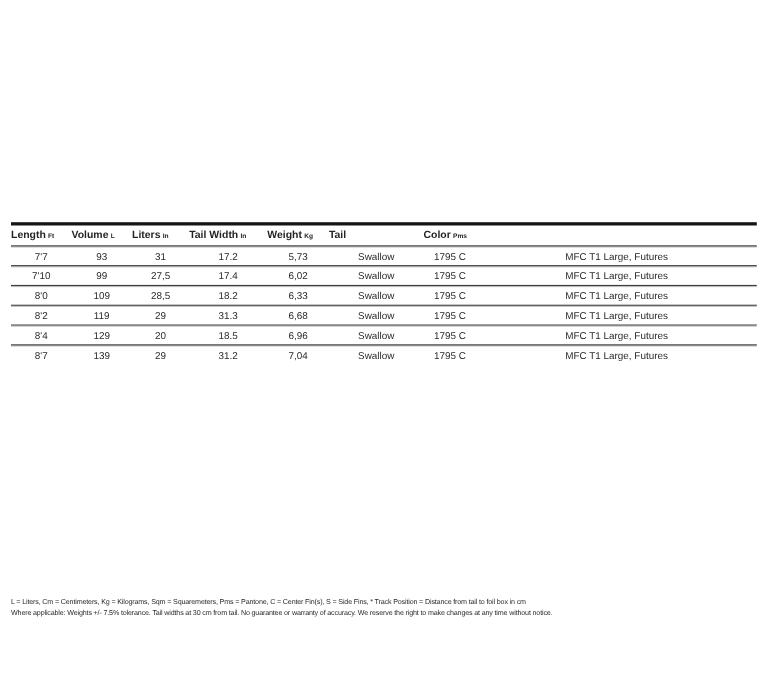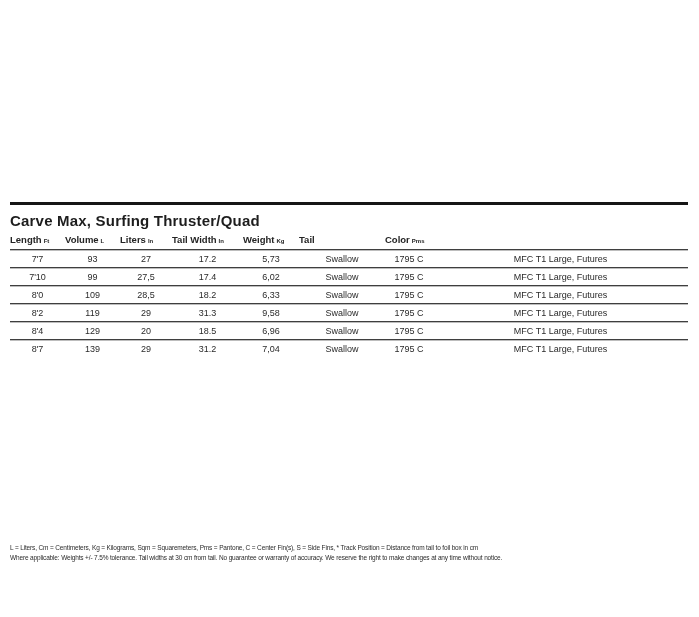--- a/index.html
+++ b/index.html
@@ -72,36 +72,35 @@
     line-height: 10px;
     letter-spacing: -0.15px;
     color: #2b2b2b;
   }
 </style>
 </head>
 <body>
 
 <div class="sheet">
 
-  <div class="title">Carve Max, Surfing Thruster/Quad</div>
 
   <div class="grid header-row sep">
     <div class="header-cell"><span>Length</span><span class="unit">Ft</span></div>
     <div class="header-cell"><span>Volume</span><span class="unit">L</span></div>
     <div class="header-cell"><span>Liters</span><span class="unit">In</span></div>
     <div class="header-cell"><span>Tail Width</span><span class="unit">In</span></div>
     <div class="header-cell"><span>Weight</span><span class="unit">Kg</span></div>
     <div class="header-cell"><span>Tail</span></div>
     <div class="header-cell"><span>Color</span><span class="unit">Pms</span></div>
   </div>
 
   <div class="grid data-row sep">
     <div class="cell">7'7</div>
     <div class="cell">93</div>
-    <div class="cell">27</div>
+    <div class="cell">31</div>
     <div class="cell">17.2</div>
     <div class="cell">5,73</div>
     <div class="cell">Swallow</div>
     <div class="cell">1795 C</div>
     <div class="cell">MFC T1 Large, Futures</div>
   </div>
 
   <div class="grid data-row sep">
     <div class="cell">7'10</div>
     <div class="cell">99</div>
@@ -122,21 +121,21 @@
     <div class="cell">Swallow</div>
     <div class="cell">1795 C</div>
     <div class="cell">MFC T1 Large, Futures</div>
   </div>
 
   <div class="grid data-row sep">
     <div class="cell">8'2</div>
     <div class="cell">119</div>
     <div class="cell">29</div>
     <div class="cell">31.3</div>
-    <div class="cell">9,58</div>
+    <div class="cell">6,68</div>
     <div class="cell">Swallow</div>
     <div class="cell">1795 C</div>
     <div class="cell">MFC T1 Large, Futures</div>
   </div>
 
   <div class="grid data-row sep">
     <div class="cell">8'4</div>
     <div class="cell">129</div>
     <div class="cell">20</div>
     <div class="cell">18.5</div>

